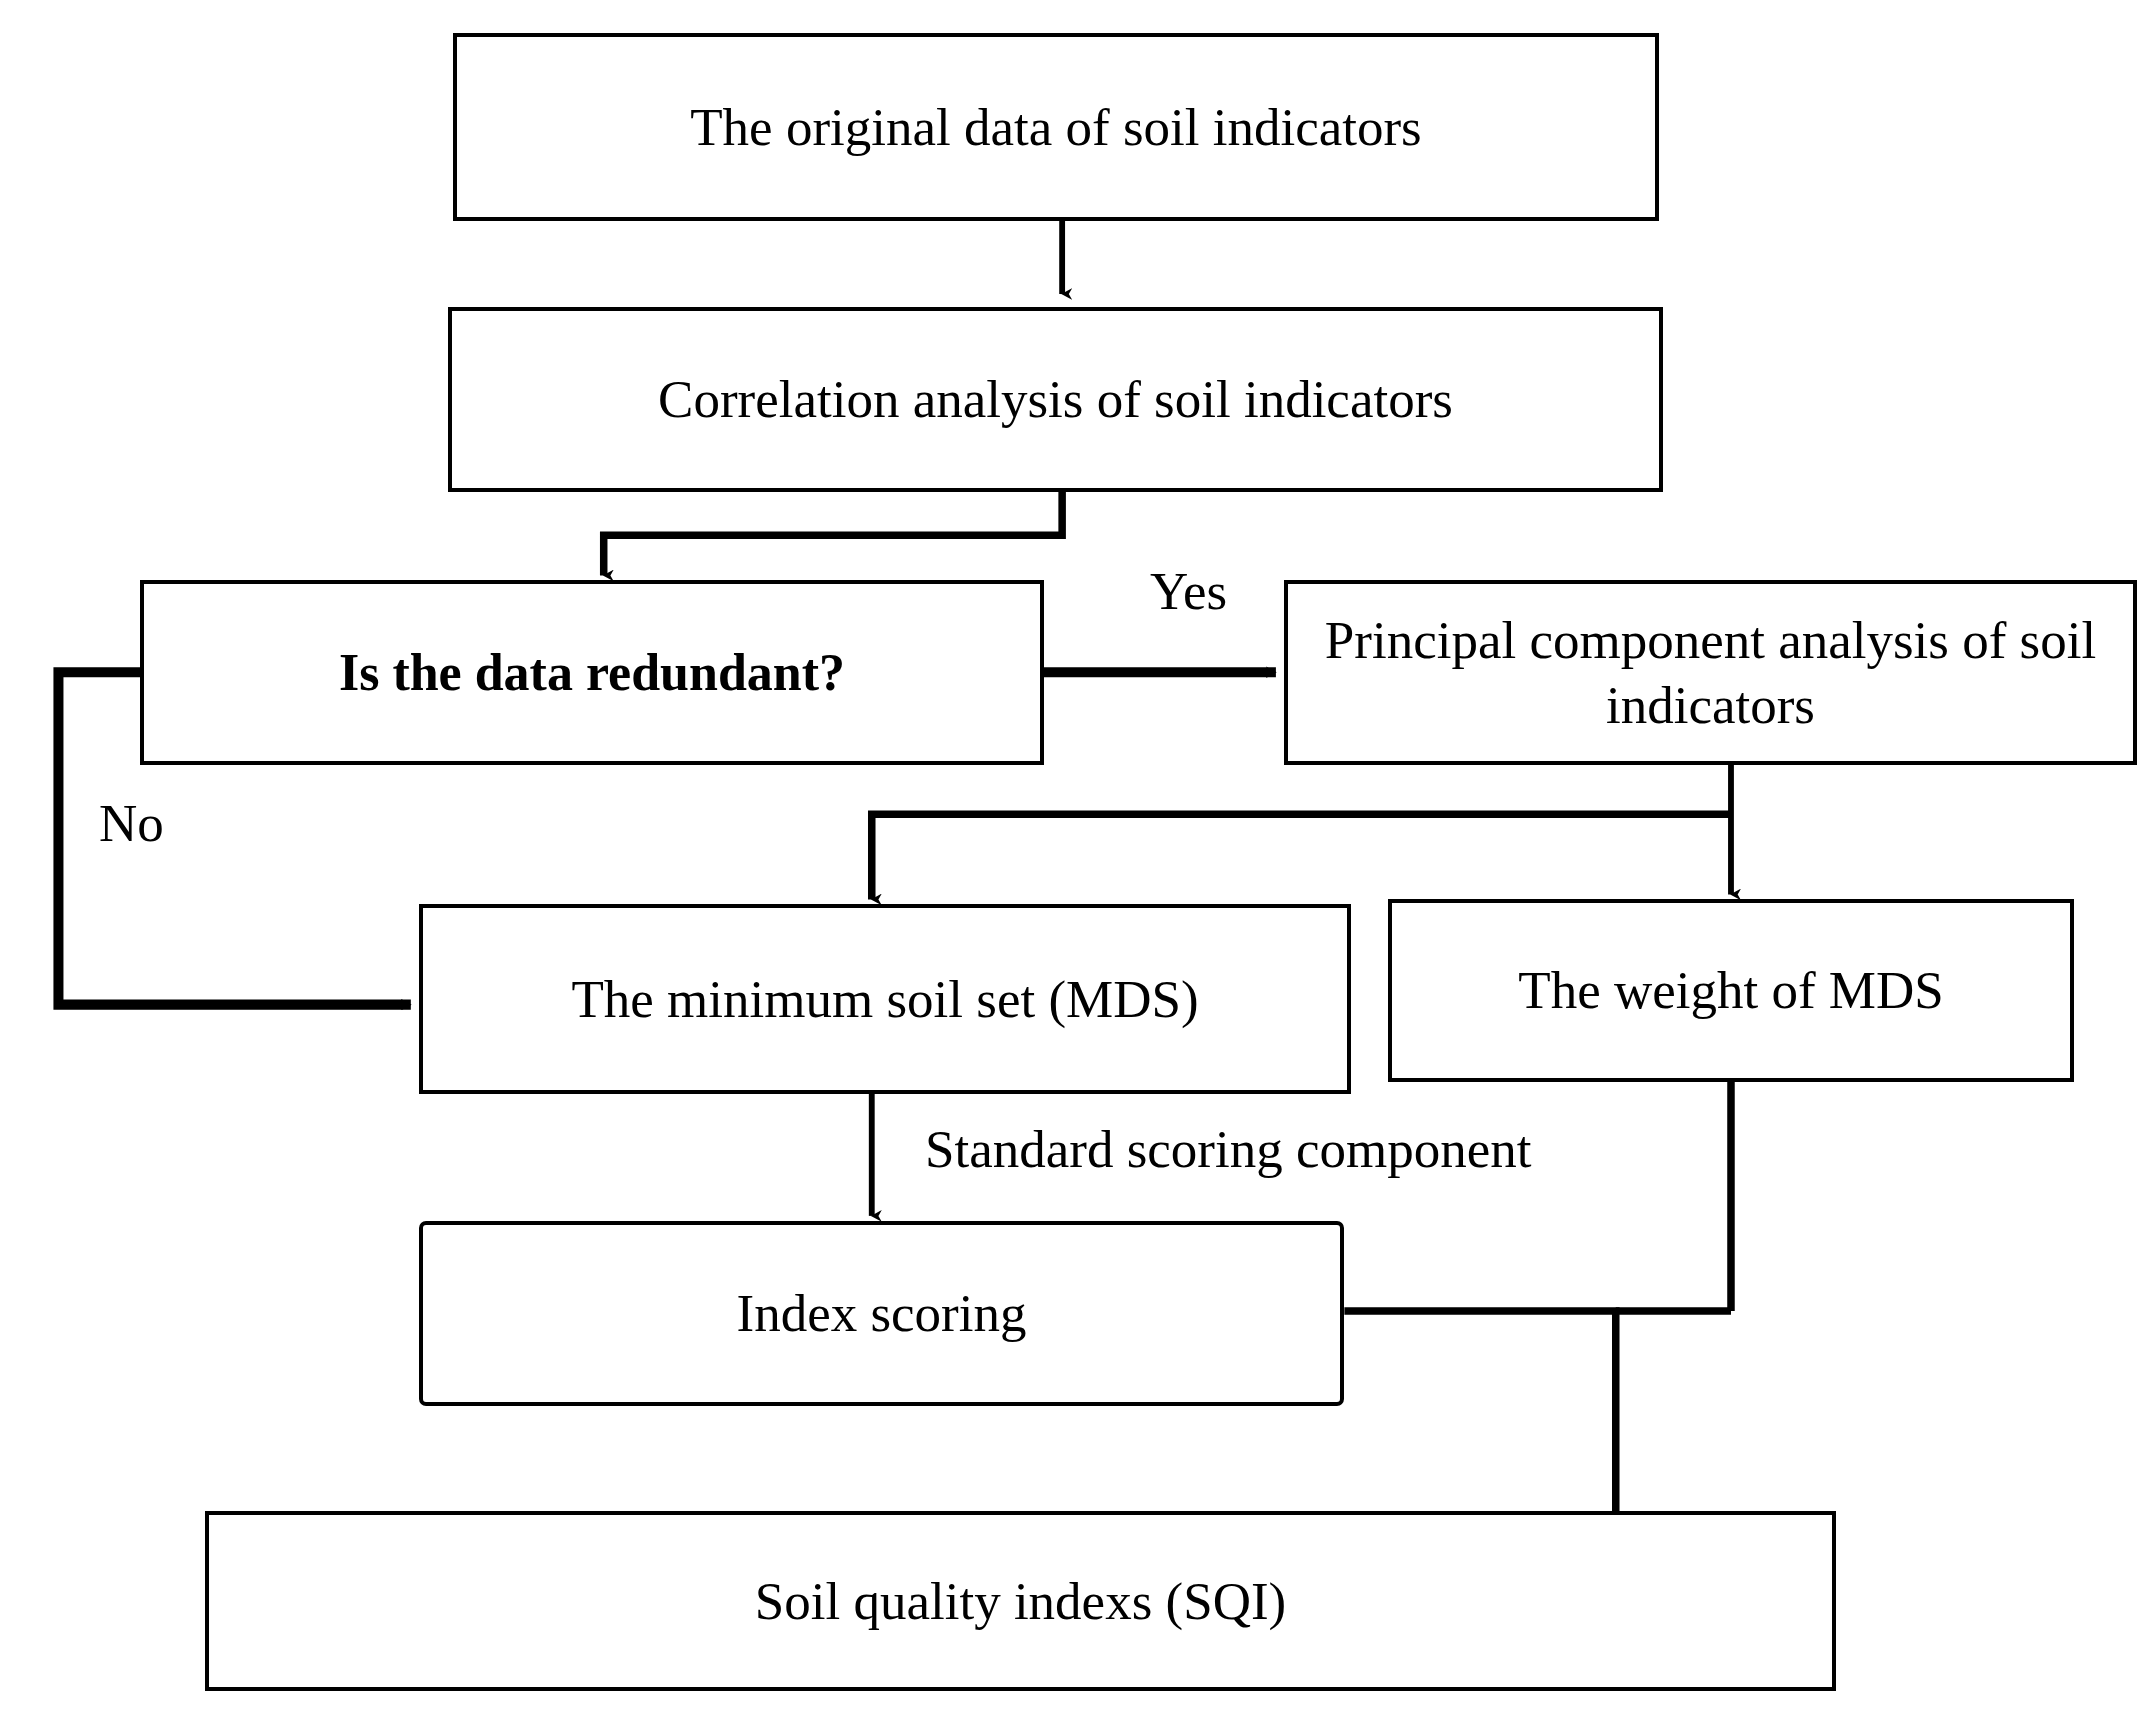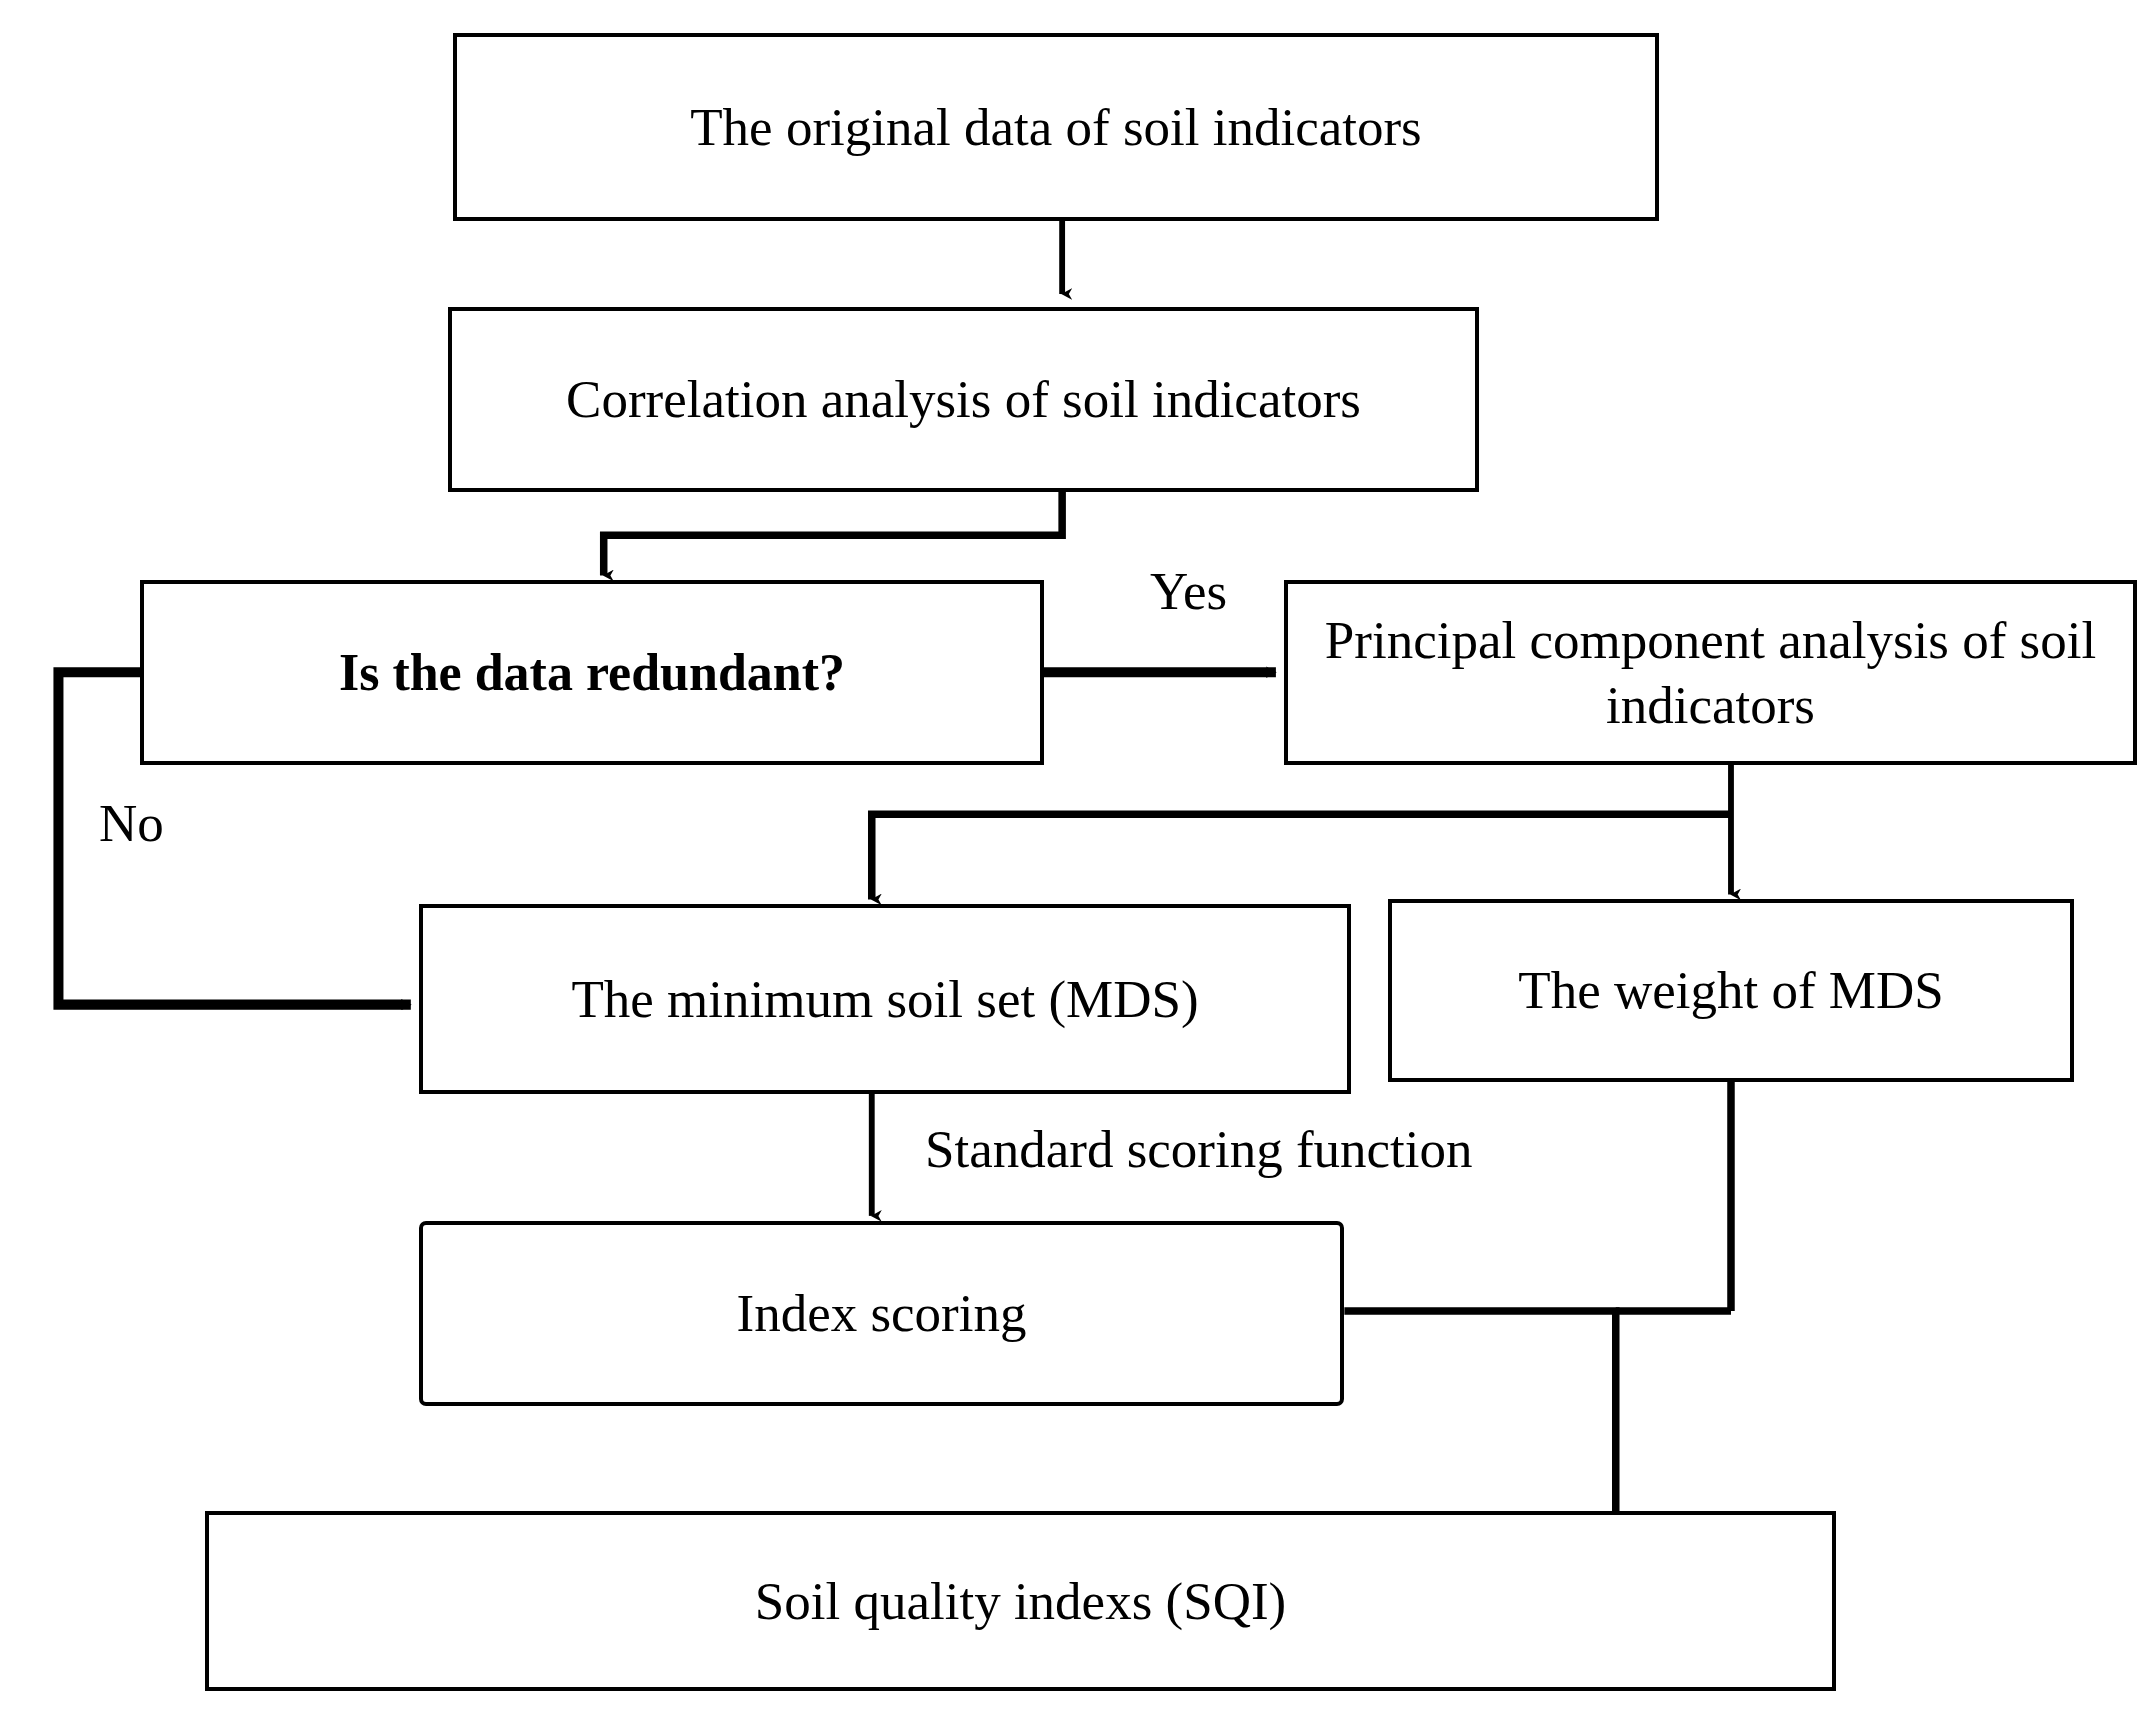--- a/index.html
+++ b/index.html
@@ -103,21 +103,21 @@
     <g>
       <path d="M1610,1570 L1935,1570 L1935,1897 L1895,1897" stroke="#000000" stroke-width="9" fill="none" marker-end="url(#arrowLeft)"></path>
       <path d="M1935,1570 L2073,1570" stroke="#000000" stroke-width="9" fill="none"></path>
     </g>
   </svg>
 
   <div class="node" style="left:453px; top:33px; width:1206px; height:188px; font-size:53px;">
     <span class="node-text">The original data of soil indicators</span>
   </div>
 
-  <div class="node" style="left:448px; top:307px; width:1031px; height:185px; font-size:53px;">
+  <div class="node" style="left:448px; top:307px; width:1215px; height:185px; font-size:53px;">
     <span class="node-text">Correlation analysis of soil indicators</span>
   </div>
 
   <div class="node" style="left:140px; top:580px; width:904px; height:185px; font-size:52px;font-weight:bold;">
     <span class="node-text">Is the data redundant?</span>
   </div>
 
   <div class="node" style="left:1284px; top:580px; width:853px; height:185px; font-size:53px;">
     <span class="node-text">Principal component analysis of soil indicators</span>
   </div>
@@ -140,17 +140,17 @@
 
   <div class="edge-label" style="left:1150px; top:561px; font-size:53px;">
     <span>Yes</span>
   </div>
 
   <div class="edge-label" style="left:99px; top:793px; font-size:53px;">
     <span>No</span>
   </div>
 
   <div class="edge-label" style="left:925px; top:1119px; font-size:53px;">
-    <span>Standard scoring function</span>
+    <span>Standard scoring component</span>
   </div>
 
 </div>
 
 
 </body></html>

